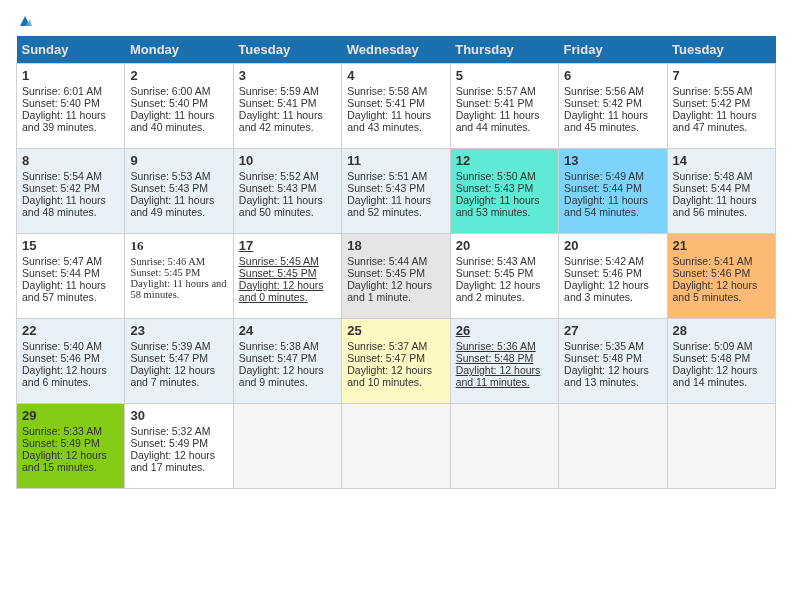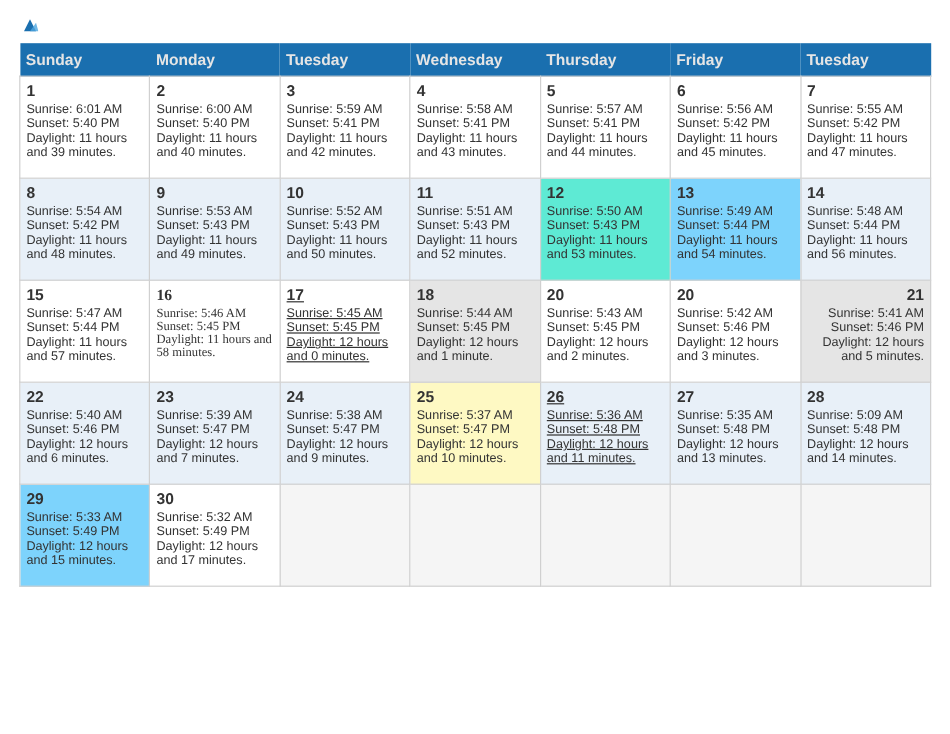--- a/index.html
+++ b/index.html
@@ -134,33 +134,33 @@
         <td style="background-color: #7dd3fc;"><span class="day-num">13</span><span>Sunrise: 5:49 AM</span><br><span>Sunset: 5:44 PM</span><br><span>Daylight: 11 hours and 54 minutes.</span></td>
         <td style="background-color: rgb(232, 240, 248);"><span class="day-num">14</span><span>Sunrise: 5:48 AM</span><br><span>Sunset: 5:44 PM</span><br><span>Daylight: 11 hours and 56 minutes.</span></td>
       </tr>
       <tr>
         <td style="background-color: rgb(255, 255, 255);"><span class="day-num">15</span><span>Sunrise: 5:47 AM</span><br><span>Sunset: 5:44 PM</span><br><span>Daylight: 11 hours and 57 minutes.</span></td>
         <td style="background-color: rgb(255, 255, 255); font-family: Liberation Serif, serif;"><span class="day-num">16</span><span>Sunrise: 5:46 AM</span><br><span>Sunset: 5:45 PM</span><br><span>Daylight: 11 hours and 58 minutes.</span></td>
         <td style="background-color: rgb(255, 255, 255); text-decoration: underline;"><span class="day-num">17</span><span>Sunrise: 5:45 AM</span><br><span>Sunset: 5:45 PM</span><br><span>Daylight: 12 hours and 0 minutes.</span></td>
         <td style="background-color: #e5e5e5;"><span class="day-num">18</span><span>Sunrise: 5:44 AM</span><br><span>Sunset: 5:45 PM</span><br><span>Daylight: 12 hours and 1 minute.</span></td>
         <td style="background-color: rgb(255, 255, 255);"><span class="day-num">20</span><span>Sunrise: 5:43 AM</span><br><span>Sunset: 5:45 PM</span><br><span>Daylight: 12 hours and 2 minutes.</span></td>
         <td style="background-color: rgb(255, 255, 255);"><span class="day-num">20</span><span>Sunrise: 5:42 AM</span><br><span>Sunset: 5:46 PM</span><br><span>Daylight: 12 hours and 3 minutes.</span></td>
-        <td style="background-color: #e5e5e5; text-align: right;"><span class="day-num">21</span><span>Sunrise: 5:41 AM</span><br><span>Sunset: 5:46 PM</span><br><span>Daylight: 12 hours and 5 minutes.</span></td>
+        <td style="background-color: #fdba74;"><span class="day-num">21</span><span>Sunrise: 5:41 AM</span><br><span>Sunset: 5:46 PM</span><br><span>Daylight: 12 hours and 5 minutes.</span></td>
       </tr>
       <tr>
         <td style="background-color: rgb(232, 240, 248);"><span class="day-num">22</span><span>Sunrise: 5:40 AM</span><br><span>Sunset: 5:46 PM</span><br><span>Daylight: 12 hours and 6 minutes.</span></td>
         <td style="background-color: rgb(232, 240, 248);"><span class="day-num">23</span><span>Sunrise: 5:39 AM</span><br><span>Sunset: 5:47 PM</span><br><span>Daylight: 12 hours and 7 minutes.</span></td>
         <td style="background-color: rgb(232, 240, 248);"><span class="day-num">24</span><span>Sunrise: 5:38 AM</span><br><span>Sunset: 5:47 PM</span><br><span>Daylight: 12 hours and 9 minutes.</span></td>
         <td style="background-color: #fef9c3; margin-top: 45px;"><span class="day-num">25</span><span>Sunrise: 5:37 AM</span><br><span>Sunset: 5:47 PM</span><br><span>Daylight: 12 hours and 10 minutes.</span></td>
         <td style="background-color: rgb(232, 240, 248); text-decoration: underline;"><span class="day-num">26</span><span>Sunrise: 5:36 AM</span><br><span>Sunset: 5:48 PM</span><br><span>Daylight: 12 hours and 11 minutes.</span></td>
         <td style="background-color: rgb(232, 240, 248);"><span class="day-num">27</span><span>Sunrise: 5:35 AM</span><br><span>Sunset: 5:48 PM</span><br><span>Daylight: 12 hours and 13 minutes.</span></td>
         <td style="background-color: rgb(232, 240, 248);"><span class="day-num">28</span><span>Sunrise: 5:09 AM</span><br><span>Sunset: 5:48 PM</span><br><span>Daylight: 12 hours and 14 minutes.</span></td>
       </tr>
       <tr>
-        <td style="background-color: #7dd3fc;"><span class="day-num">29</span><span>Sunrise: 5:33 AM</span><br><span>Sunset: 5:49 PM</span><br><span>Daylight: 12 hours and 15 minutes.</span></td>
+        <td style="background-color: #84cc16;"><span class="day-num">29</span><span>Sunrise: 5:33 AM</span><br><span>Sunset: 5:49 PM</span><br><span>Daylight: 12 hours and 15 minutes.</span></td>
         <td style="background-color: rgb(255, 255, 255);"><span class="day-num">30</span><span>Sunrise: 5:32 AM</span><br><span>Sunset: 5:49 PM</span><br><span>Daylight: 12 hours and 17 minutes.</span></td>
         <td class="empty"></td>
         <td class="empty"></td>
         <td class="empty"></td>
         <td class="empty"></td>
         <td class="empty"></td>
       </tr>
     </tbody>
 </table>
 

